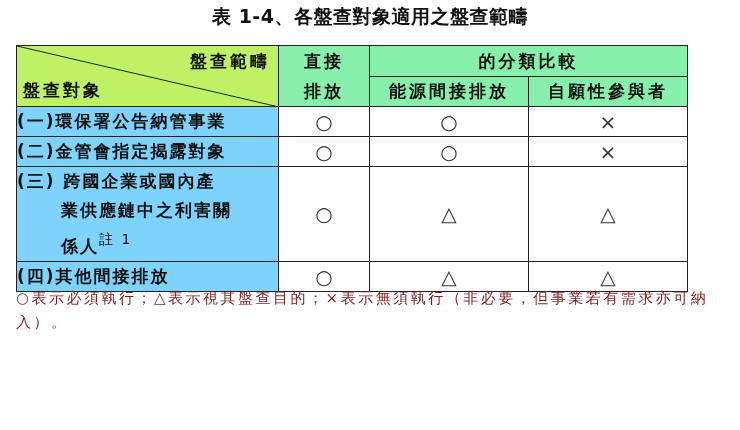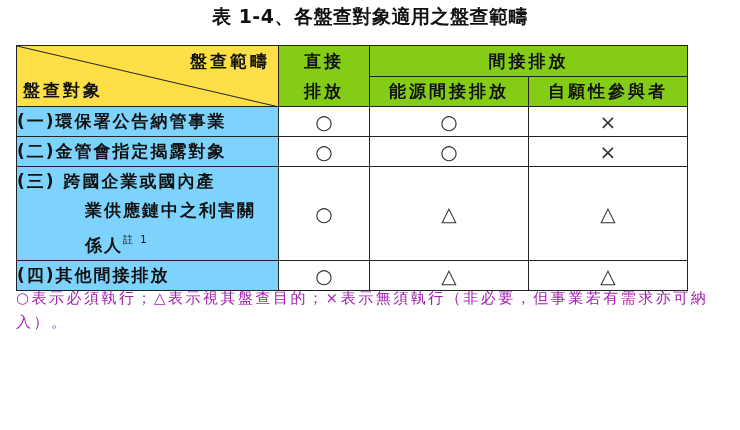--- a/index.html
+++ b/index.html
@@ -9,33 +9,33 @@
     font-family: "DejaVu Sans", sans-serif; font-weight: bold; font-size: 19px; letter-spacing: 0.5px;
   }
   table.scope {
     position: absolute; left: 16px; top: 45px;
     border-collapse: collapse; table-layout: fixed;
     font-family: "DejaVu Sans", sans-serif; font-weight: bold; font-size: 17px;
   }
   table.scope td {
     border: 1.5px solid #222; padding: 0; vertical-align: middle;
   }
-  td.hd { background: #84cc16; text-align: center; letter-spacing: 3px; }
+  td.hd { background: #86efac; text-align: center; letter-spacing: 3px; }
   td.rowhead { background: #7dd3fc; text-align: left; padding-left: 6px; letter-spacing: 2px; }
   td.mark { background: #ffffff; text-align: center; font-weight: normal; font-family: "DejaVu Sans", sans-serif; font-size: 20px; color: #333; }
-  td.diag { position: relative; background: #fde047; }
+  td.diag { position: relative; background: #bef264; }
   td.diag svg { position: absolute; left: 0; top: 0; }
   .diag-top { position: absolute; right: 8px; top: 4px; letter-spacing: 3px; }
   .diag-bot { position: absolute; left: 6px; bottom: 4px; letter-spacing: 3px; }
   .multi { line-height: 29px; }
-  .multi .indent { padding-left: 68px; display: block; }
-  sup { font-size: 10px; font-weight: normal; vertical-align: 8px; }
+  .multi .indent { padding-left: 44px; display: block; }
+  sup { font-size: 14px; font-weight: normal; vertical-align: 8px; }
   .notes {
     position: absolute; left: 16px; top: 287px; width: 700px;
-    font-family: "DejaVu Serif", serif; font-size: 15px; line-height: 23.5px; letter-spacing: 2.5px; color: #a21caf;
+    font-family: "DejaVu Serif", serif; font-size: 15px; line-height: 23.5px; letter-spacing: 2.5px; color: #7f1d1d;
   }
   .notes p { margin: 0; }
 </style>
 </head>
 <body>
 
 <div class="title">表 1-4、各盤查對象適用之盤查範疇</div>
 
 <table class="scope">
   <colgroup>
@@ -50,21 +50,21 @@
       <svg width="262" height="61">
             <line x1="0" y1="0" x2="262" y2="61" stroke="#222" stroke-width="1"></line>
           </svg>
       <span class="diag-top">盤查範疇</span>
       <span class="diag-bot">盤查對象</span>
     </td>
     <td class="hd" rowspan="2" style="line-height:30px">
       <span>直接</span><br>
       <span>排放</span>
     </td>
-    <td class="hd" colspan="2">間接排放</td>
+    <td class="hd" colspan="2">的分類比較</td>
   </tr>
   <tr style="height:30px">
     <td class="hd">能源間接排放</td>
     <td class="hd">自願性參與者</td>
   </tr>
 
   <tr style="height:30px">
     <td class="rowhead">(一)環保署公告納管事業</td>
     <td class="mark">○</td>
     <td class="mark">○</td>

